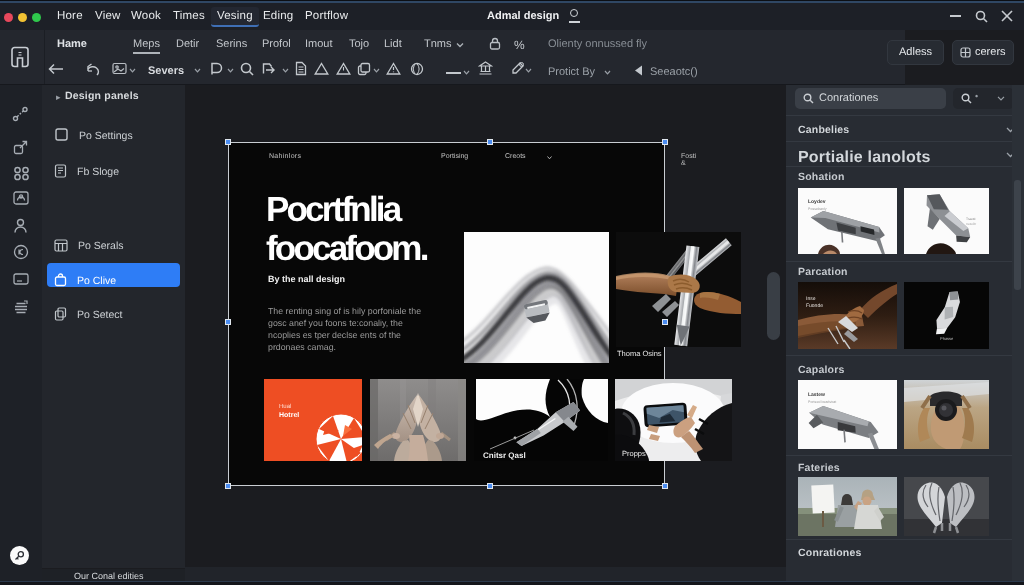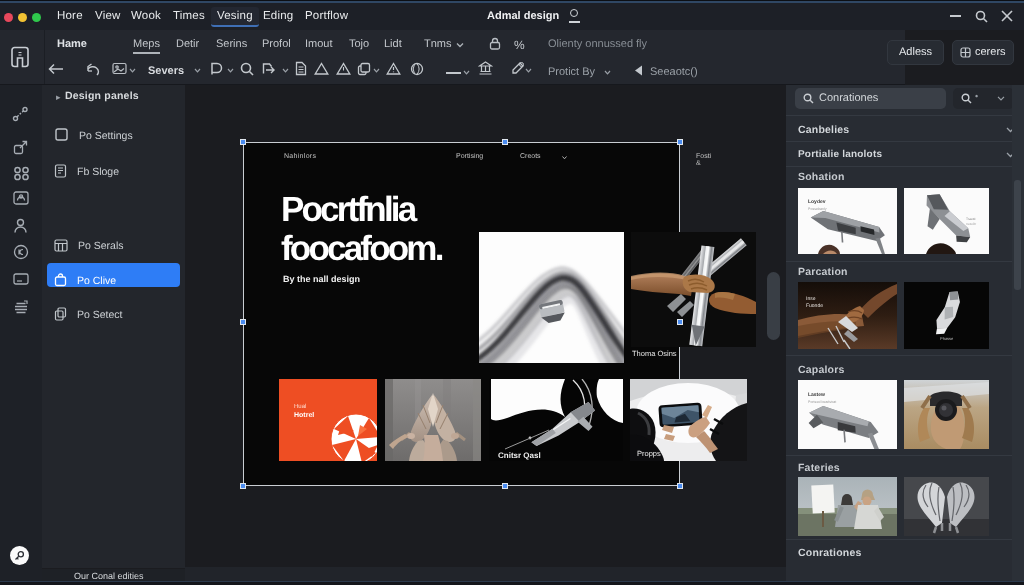--- a/index.html
+++ b/index.html
@@ -15,21 +15,21 @@
 .tab{position:absolute;top:8px;font-size:11px;color:#c3c7cc}
 .ticon{position:absolute;color:#b9bec4}
 
 #leftstrip{position:absolute;left:0;top:85px;width:42px;height:500px;background:#1e2127}
 
 #leftpanel{position:absolute;left:42px;top:85px;width:143px;height:483px;background:#23262c}
 .lp-item{position:absolute;left:5px;width:133px;height:24px;border-radius:4px;font-size:10.5px;color:#ccd0d4;display:flex;align-items:flex-end}
 .lp-item svg{margin-left:7px;margin-right:10px;flex:none}
 
 #canvas{position:absolute;left:185px;top:85px;width:601px;height:483px;background:#1b1c20}
-#artboard{position:absolute;left:244px;top:143px;width:435px;height:342px;background:#070707;outline:1px solid #c9cdd2}
+#artboard{position:absolute;left:229px;top:143px;width:435px;height:342px;background:#070707;outline:1px solid #c9cdd2}
 .handle{position:absolute;width:6px;height:6px;background:#4b8cf0;border:1px solid #dfe6ee;z-index:5}
 
 #sidebar{position:absolute;left:786px;top:85px;width:238px;height:496px;background:#282c33}
 .sb-label{position:absolute;left:12px;font-size:10.5px;font-weight:bold;color:#c7cbd0;letter-spacing:.2px}
 .sb-row{position:absolute;left:0;width:238px;border-top:1px solid #343941}
 .thumb{position:absolute;overflow:hidden}
 
 #canvas-bottom{position:absolute;left:185px;top:567px;width:601px;height:14px;background:#21242a}
 #bottombar-left{position:absolute;left:42px;top:569px;width:143px;height:16px;background:#1e2126}
 #bottomline{position:absolute;left:0;top:581px;width:1024px;height:4px;background:#14161b;border-top:1px solid #2c3a4d}
@@ -276,20 +276,21 @@
   <div style="position:absolute;left:40px;top:10px;font-size:7px;color:#c2c2c2;letter-spacing:.3px">Nahinlors</div>
   <div style="position:absolute;left:212px;top:10px;font-size:7px;color:#c2c2c2">Portising</div>
   <div style="position:absolute;left:276px;top:10px;font-size:7px;color:#c2c2c2">Creots</div>
   <svg style="position:absolute;left:318px;top:13px" width="5" height="3.5" viewBox="0 0 5 3.5" fill="none" stroke="#c2c2c2" stroke-width="0.9">
       <path d="M0.5 0.5 L2.5 2.8 L4.5 0.5"></path>
     </svg>
   <div style="position:absolute;left:452px;top:10px;font-size:7px;color:#c2c2c2">Fosti &amp;</div>
 
   <div style="position:absolute;left:37px;top:47px;font-size:35px;line-height:39px;font-weight:bold;color:#fff;letter-spacing:-2.8px">Pocrtfnlia<br>foocafoom.</div>
   <div style="position:absolute;left:39px;top:131px;font-size:9px;font-weight:bold;color:#f2f2f2">By the nall design</div>
+  <div style="position:absolute;left:39px;top:162px;font-size:8.8px;line-height:12px;color:#9a9a9a;white-space:nowrap">The renting sing of is hily porfoniale the<br>gosc anef you foons te:conaliy, the<br>ncoplies es tper declse ents of the<br>prdonaes camag.</div>
 
   <svg style="position:absolute;left:235px;top:89px" width="145" height="131" viewBox="0 0 145 131">
     <rect width="145" height="131" fill="#fdfdfd"></rect>
     <defs>
         <filter id="soft" x="-30%" y="-30%" width="160%" height="160%">
           <feGaussianBlur stdDeviation="1.6"></feGaussianBlur>
         </filter>
       </defs>
     <g fill="none" stroke-linecap="round" filter="url(#soft)">
       <path d="M-10 132 C 30 112, 55 52, 82 46 C 102 43, 110 70, 150 128" stroke="#2a2a2f" stroke-width="6" opacity=".92"></path>
@@ -472,21 +473,21 @@
     <svg style="position:absolute;left:44px;top:8px" width="8" height="5" viewBox="0 0 8 5" fill="none" stroke="#9aa0a7" stroke-width="1.2">
         <path d="M1 .8 L4 3.8 L7 .8"></path>
       </svg>
   </div>
   <div class="sb-row" style="top:30px"></div>
   <div class="sb-label" style="top:39px;font-size:10.5px;color:#d3d7db">Canbelies</div>
   <svg style="position:absolute;left:220px;top:42px" width="9" height="6" viewBox="0 0 9 6" fill="none" stroke="#9aa0a7" stroke-width="1.3">
       <path d="M1 1 L4.5 4.5 L8 1"></path>
     </svg>
   <div class="sb-row" style="top:56px"></div>
-  <div class="sb-label" style="top:64px;font-size:10px;color:#d3d7db">Portialie lanolots</div>
+  <div class="sb-label" style="top:64px;font-size:16px;color:#d3d7db">Portialie lanolots</div>
   <svg style="position:absolute;left:220px;top:67px" width="9" height="6" viewBox="0 0 9 6" fill="none" stroke="#9aa0a7" stroke-width="1.3">
       <path d="M1 1 L4.5 4.5 L8 1"></path>
     </svg>
   <div class="sb-row" style="top:81px"></div>
 
   <div class="sb-label" style="top:86px">Sohation</div>
   <div class="thumb" style="left:12px;top:103px;width:99px;height:66px">
     <svg width="99" height="66" viewBox="0 0 99 66">
       <rect width="99" height="66" fill="#fbfbfb"></rect>
       <text x="10" y="15" font-size="5" font-weight="bold" fill="#3a3a3a" font-family="Liberation Sans">Loydev</text>

